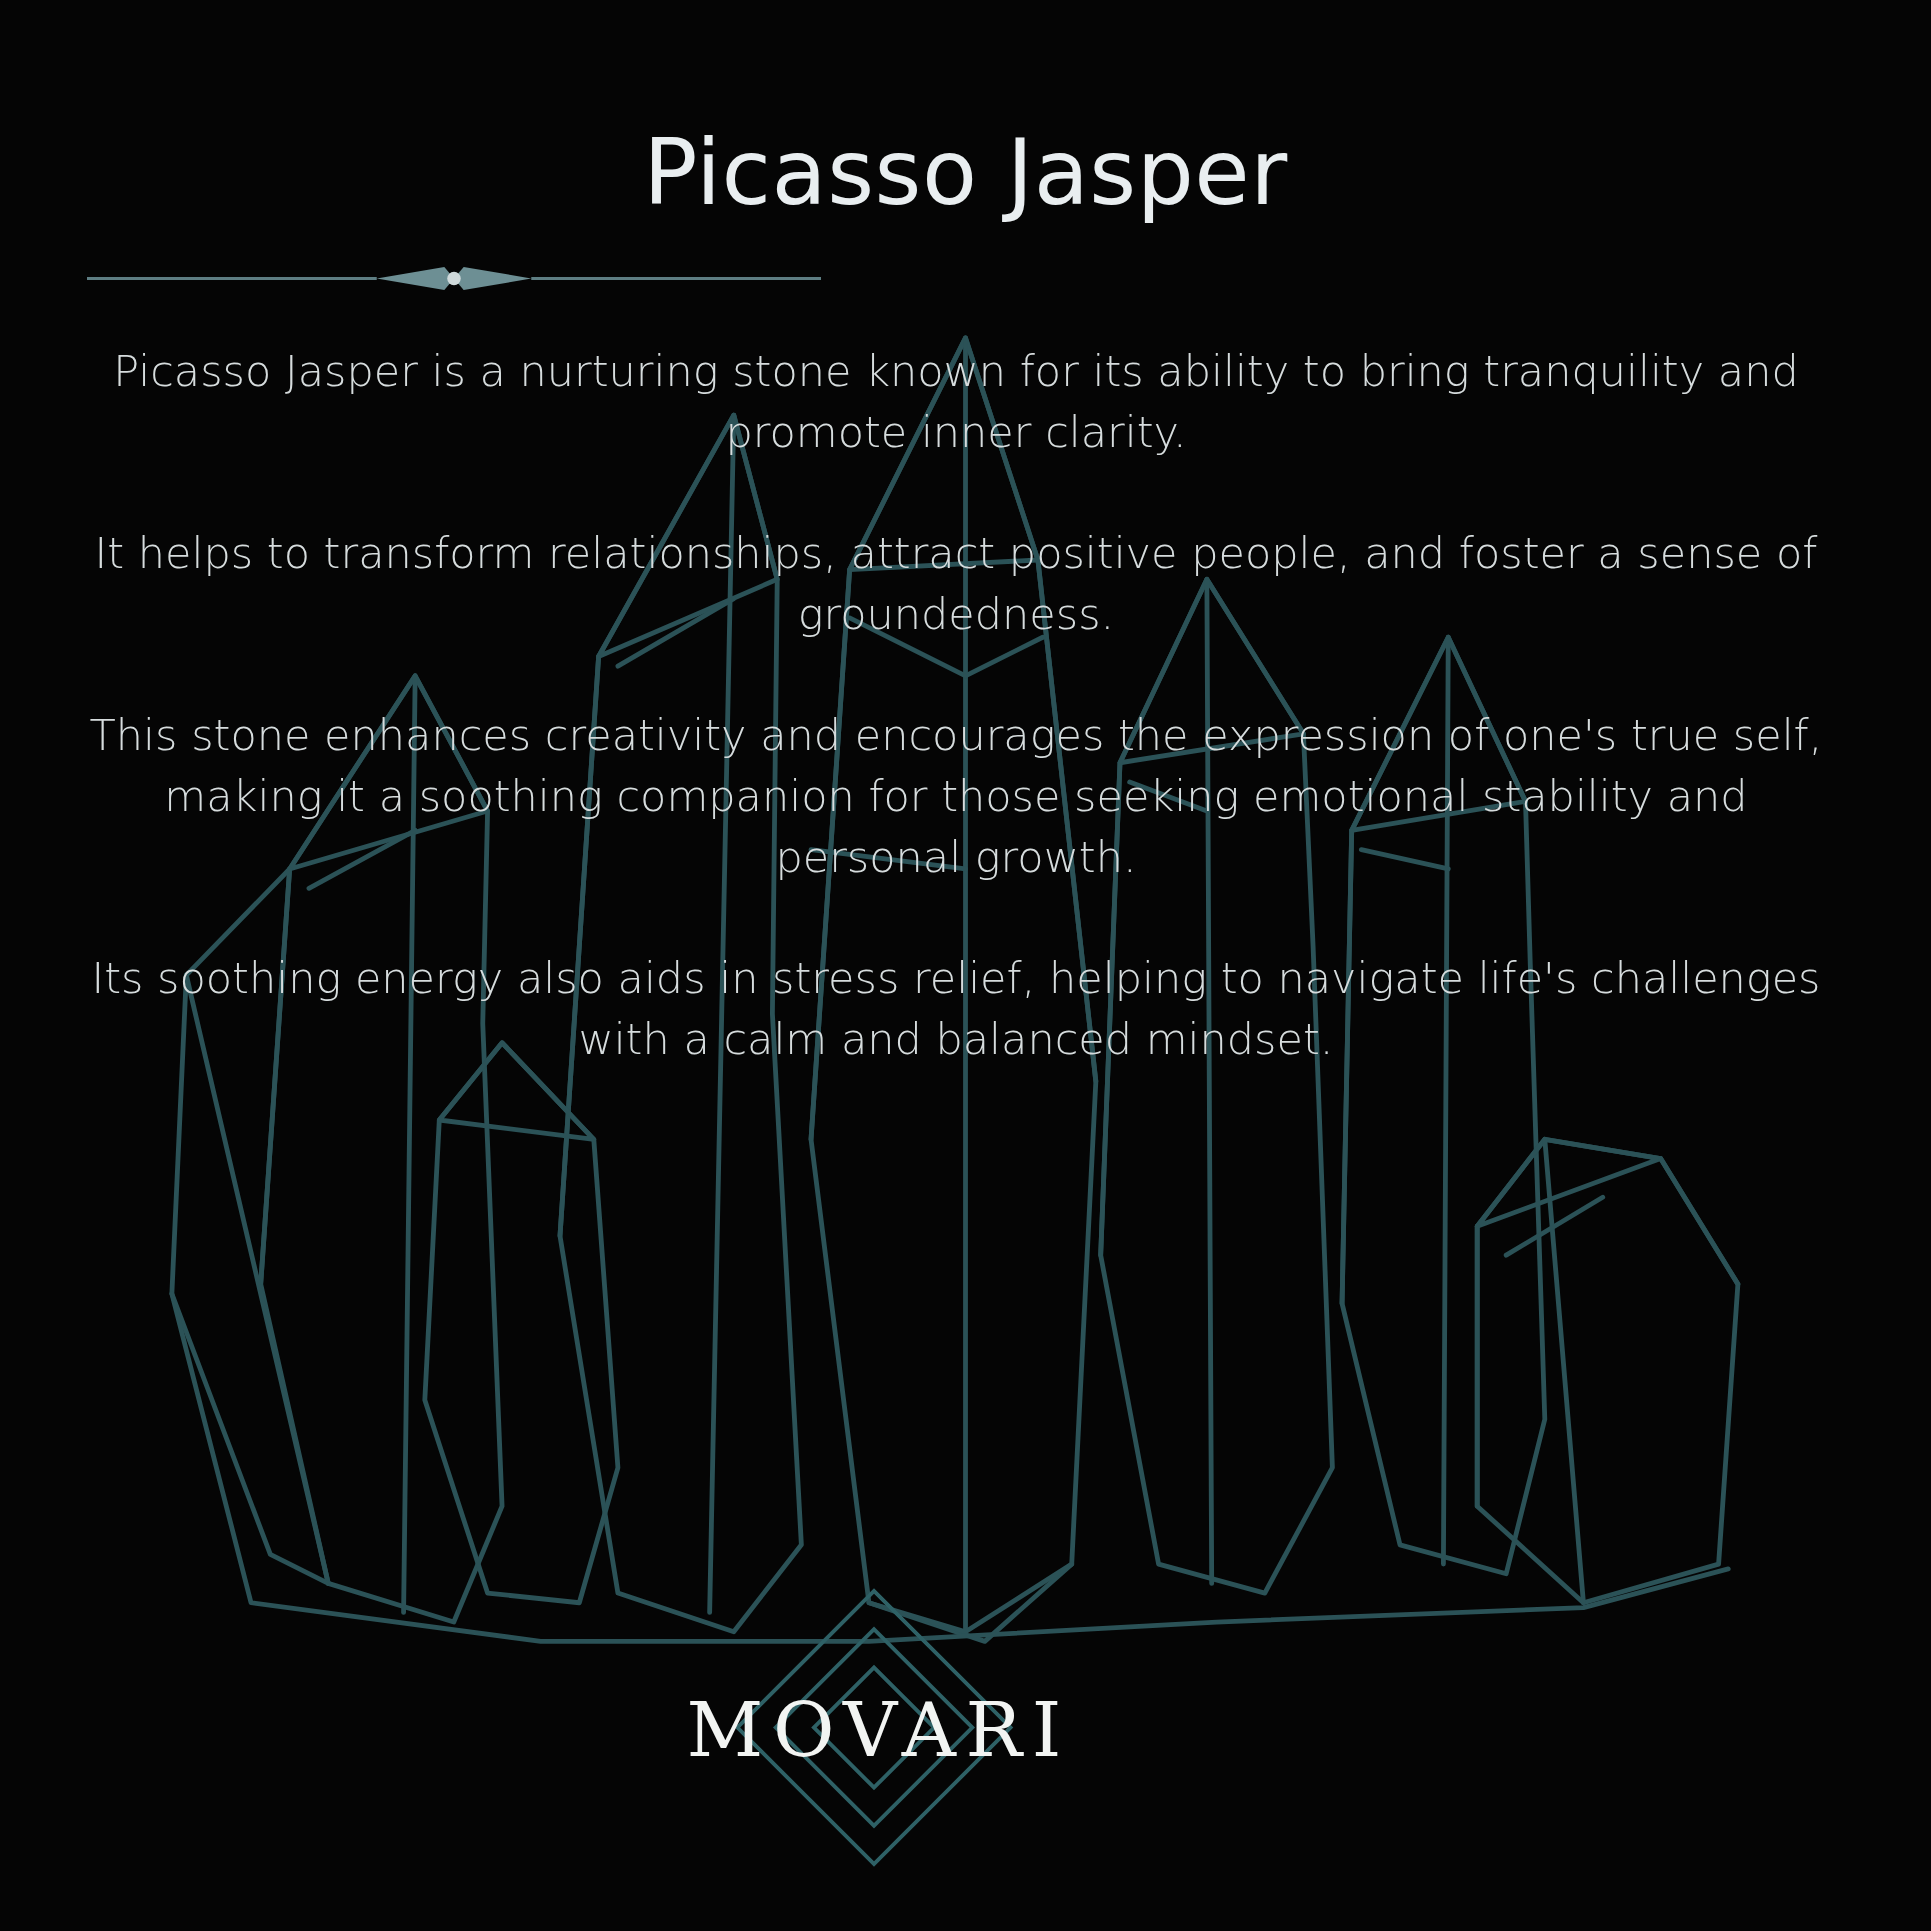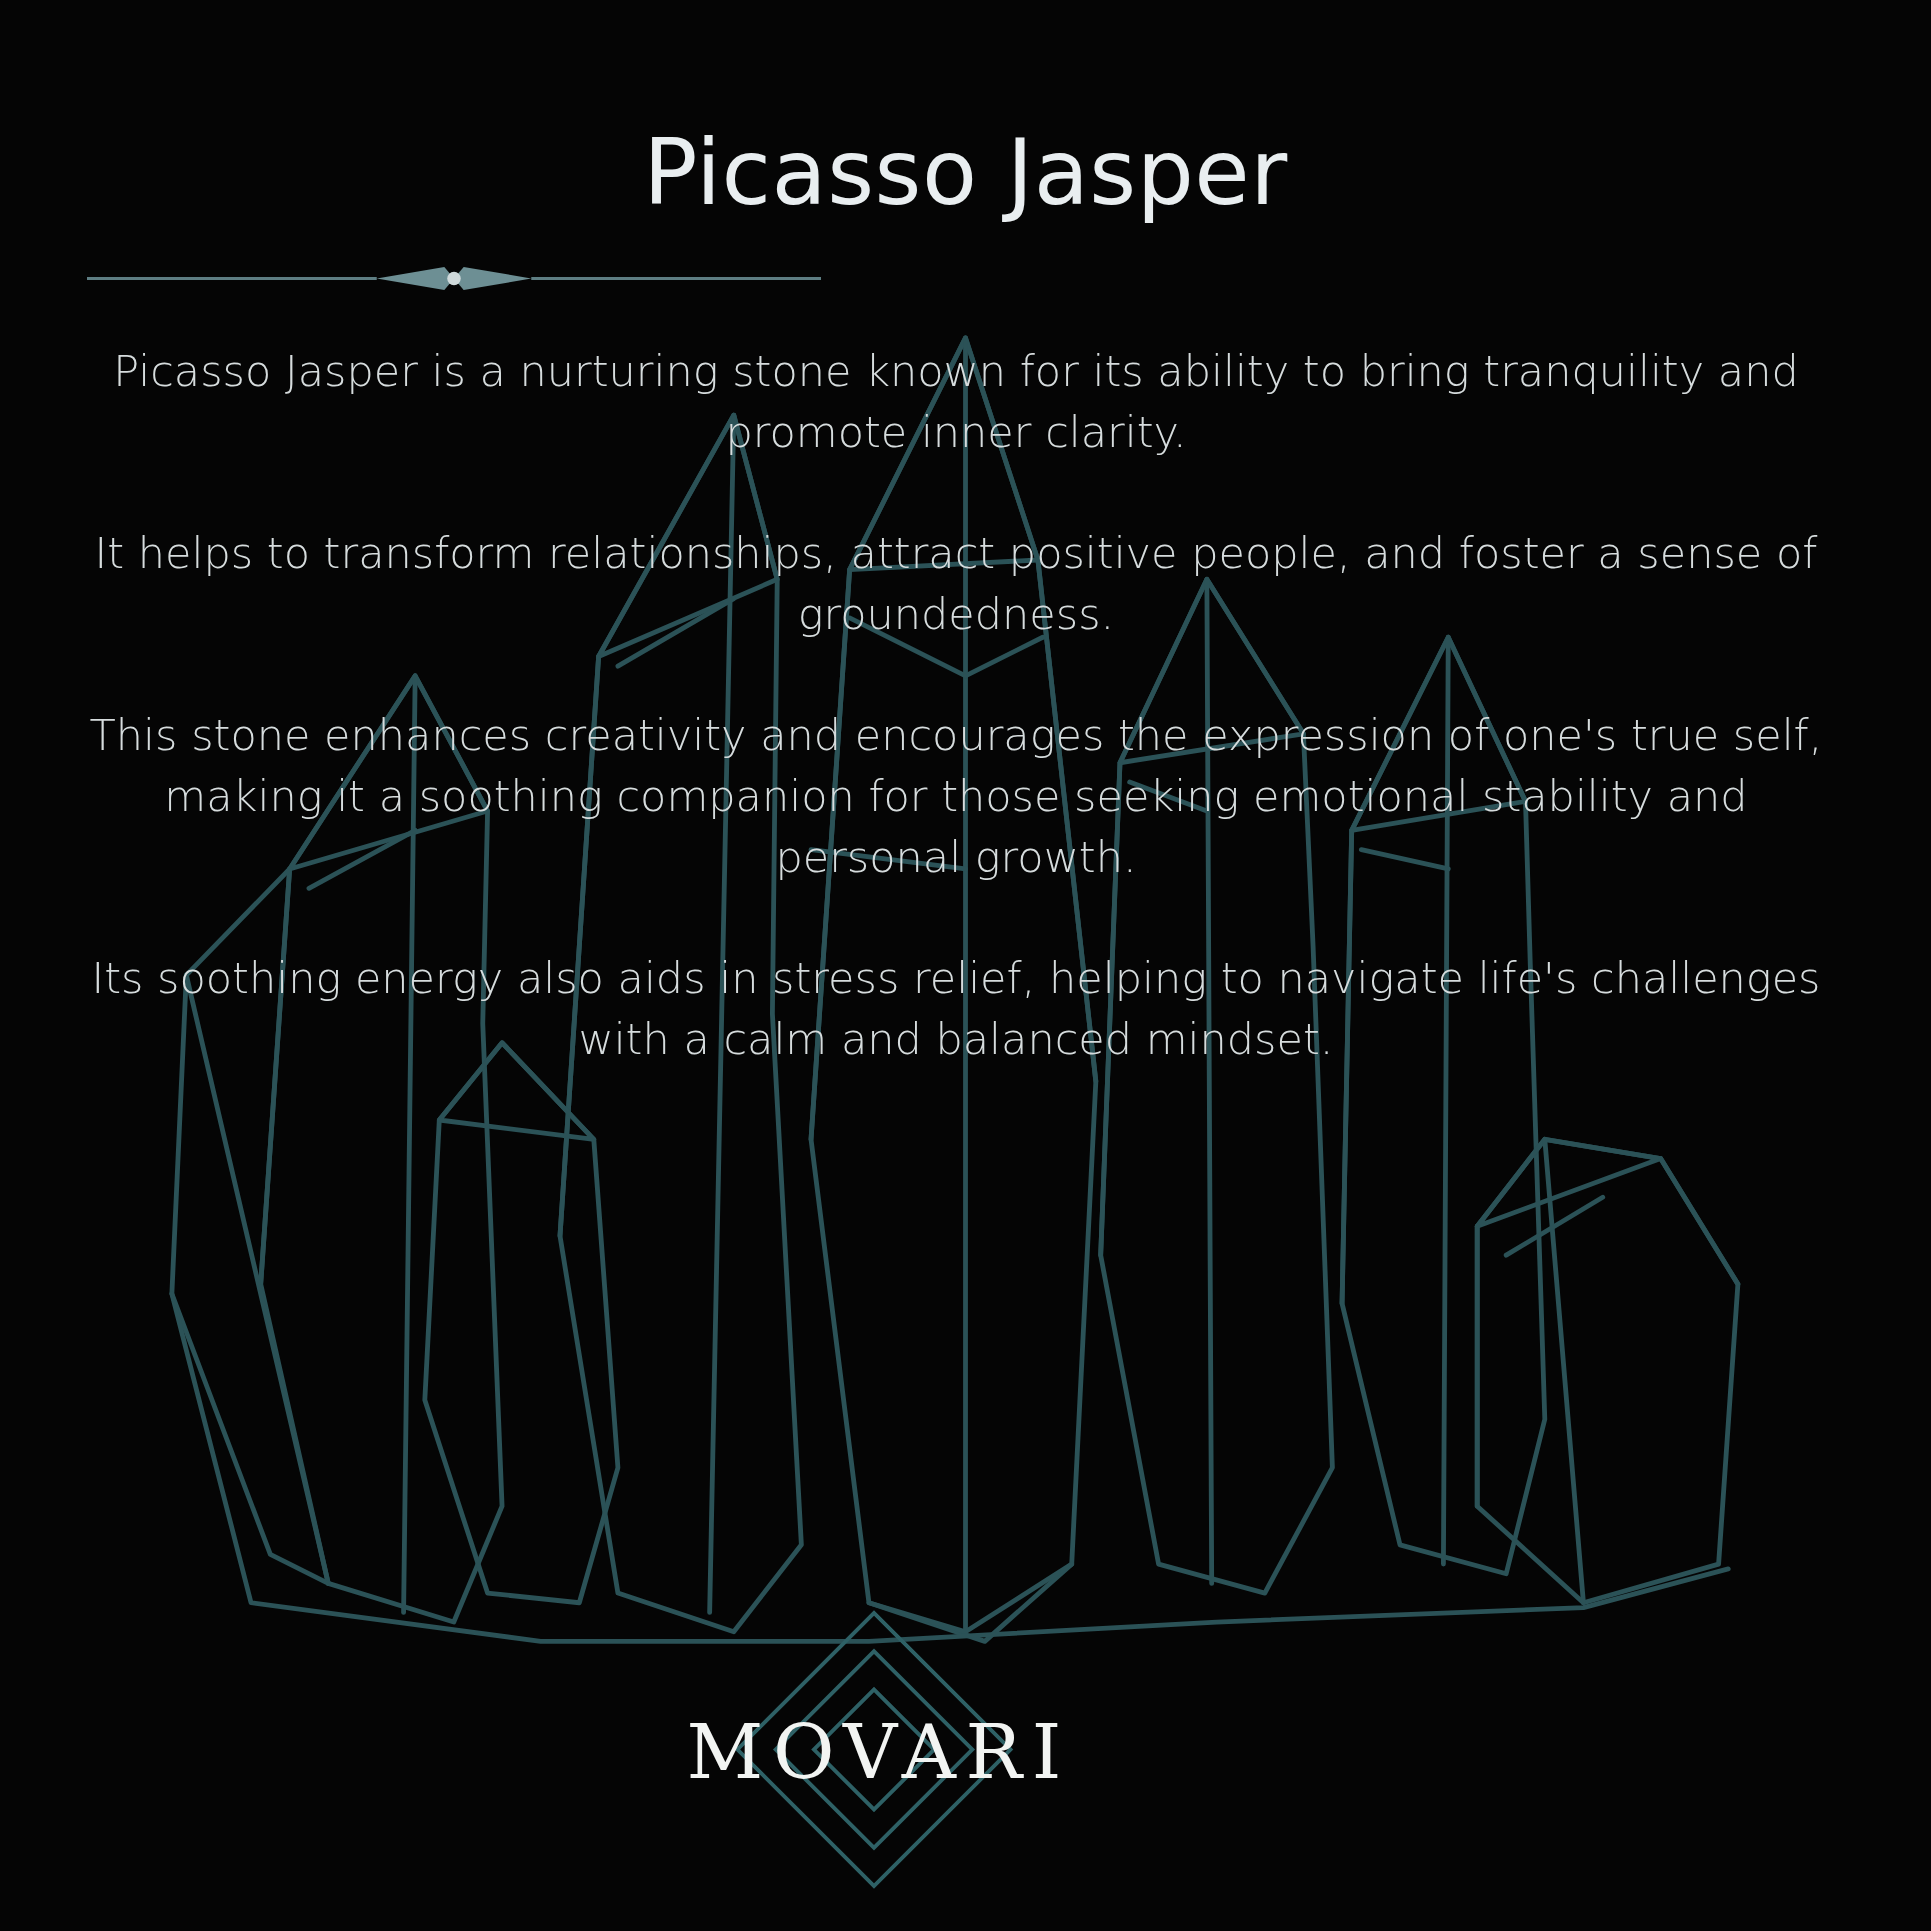--- a/index.html
+++ b/index.html
@@ -76,21 +76,21 @@
     margin: 0 0 60px 0;
   }
   .body-text p:last-child {
     margin-bottom: 0;
   }
 
   
   .footer {
     position: absolute;
     left: 0;
-    bottom: 27px;
+    bottom: 49px;
     width: 1748px;
     height: 309px;
     z-index: 4;
     display: flex;
     align-items: center;
     justify-content: center;
   }
   .footer-mark {
     position: absolute;
     left: 50%;

